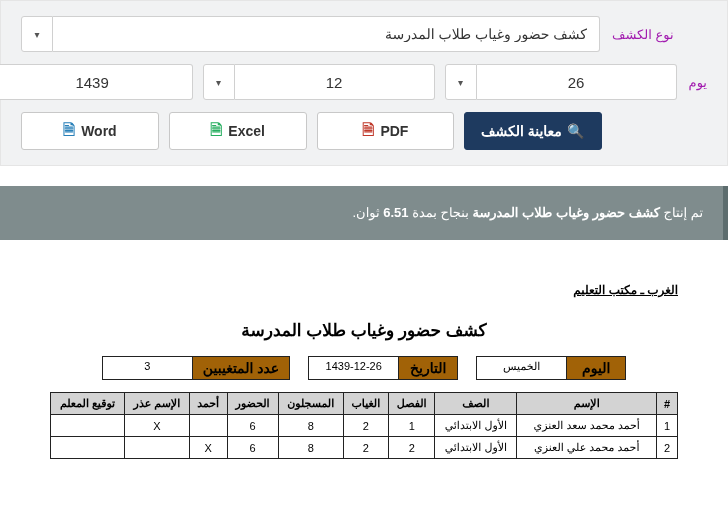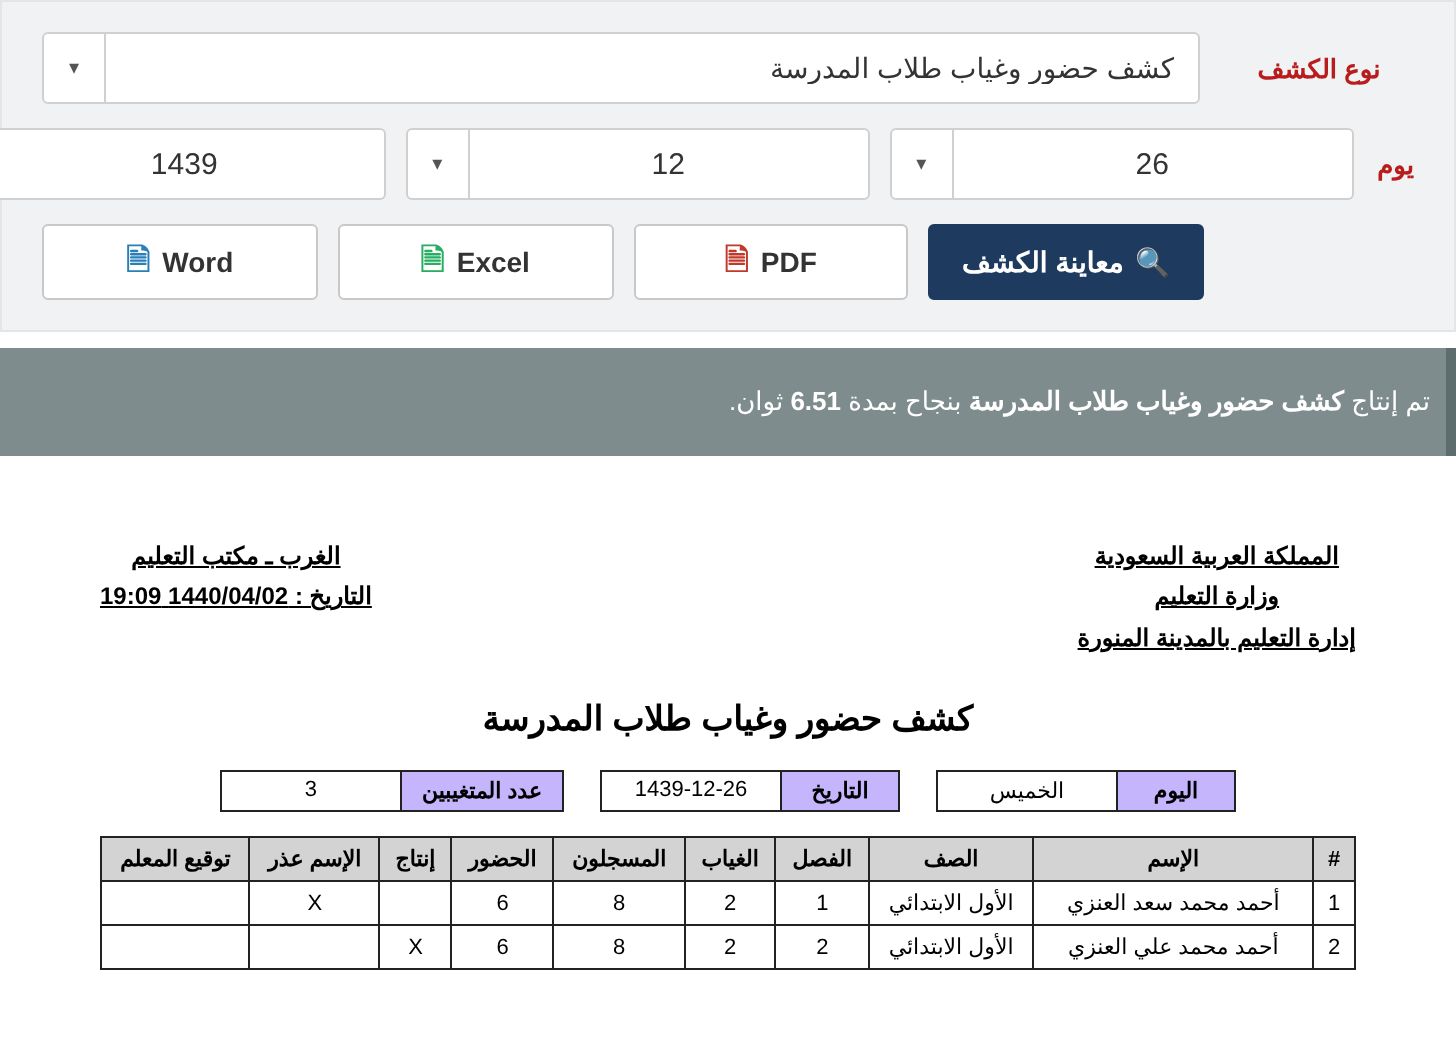--- a/index.html
+++ b/index.html
@@ -1,50 +1,50 @@
 <!DOCTYPE html>
 <html dir="rtl" lang="ar"><head>
 <meta charset="utf-8">
 <style>
 * { box-sizing: border-box; margin: 0; padding: 0; }
 body { font-family: Tahoma, Arial, sans-serif; background: #fff; direction: rtl; }
 
 .form-panel { background: #f1f2f3; padding: 15px 20px 15px 20px; border: 1px solid #e5e5e5; }
 .form-row { display: flex; align-items: center; margin-bottom: 12px; gap: 12px; }
-.form-label { width: 95px; font-size: 13px; color: #b91c1c; font-weight: bold; text-align: center; }
+.form-label { width: 95px; font-size: 13px; color: #a21caf; font-weight: normal; text-align: left; }
 .control-group { flex: 1; display: flex; gap: 10px; }
 .select-wrap { flex: 1; position: relative; display: flex; }
 .select-input { flex: 1; height: 36px; background: #fff; border: 1px solid #d0d0d0; border-left: none; padding: 0 12px; font-size: 14px; color: #333; text-align: right; border-radius: 0 3px 3px 0; }
 .select-arrow { width: 32px; height: 36px; background: #fff; border: 1px solid #d0d0d0; display: flex; align-items: center; justify-content: center; font-size: 10px; color: #555; border-radius: 3px 0 0 3px; cursor: pointer; }
 .date-part { display: flex; flex: 1; }
 .date-input { flex: 1; height: 36px; background: #fff; border: 1px solid #d0d0d0; border-left: none; text-align: center; font-size: 15px; color: #333; border-radius: 0 3px 3px 0; }
 
 .btn-row { display: flex; gap: 10px; margin-top: 4px; }
 .btn-row .form-label { width: 95px; }
 .btn { flex: 1; height: 38px; display: flex; align-items: center; justify-content: center; gap: 6px; border: 1px solid #c8c8c8; background: #fff; font-size: 14px; color: #333; cursor: pointer; border-radius: 3px; font-weight: bold; }
 .btn-primary { background: #1e3a5f; color: #fff; border-color: #1e3a5f; }
 .btn-primary .icon-mag { font-size: 14px; }
 .icon-pdf, .icon-xls, .icon-doc { font-size: 15px; }
 .icon-pdf { color: #c0392b; }
 .icon-xls { color: #27ae60; }
 .icon-doc { color: #2980b9; }
 
-.alert-panel { background: #7f8c8d; border-right: 5px solid #5d6d6e; padding: 16px 8px; margin-top: 8px; color: #fff; }
+.alert-panel { background: #7f8c8d; border-right: 5px solid #5d6d6e; padding: 16px 20px; margin-top: 20px; color: #fff; }
 .alert-text { font-size: 13px; line-height: 1.7; }
 .alert-text b { font-weight: bold; }
 .btn-print { display: inline-block; background: #2597c9; color: #fff; padding: 8px 16px; border-radius: 4px; font-size: 13px; font-weight: bold; margin-top: 10px; cursor: pointer; border: none; }
 
 .report { background: #fff; margin: 30px 20px 0 20px; padding: 10px 30px; direction: rtl; }
 .report-header { display: flex; justify-content: space-between; font-size: 12px; font-weight: bold; line-height: 1.7; }
 .report-header .right-block, .report-header .left-block { text-align: center; text-decoration: underline; }
 .report-title { text-align: center; font-size: 17px; font-weight: bold; margin: 20px 0 15px 0; }
 
 .meta-row { display: flex; gap: 18px; justify-content: center; margin-bottom: 12px; }
 .meta-pair { display: flex; }
-.meta-label { background: #c4b5fd; border: 1px solid #222; padding: 3px 10px; font-size: 11px; font-weight: bold; min-width: 60px; text-align: center; }
+.meta-label { background: #a16207; border: 1px solid #222; padding: 3px 10px; font-size: 14px; font-weight: bold; min-width: 60px; text-align: center; }
 .meta-value { background: #fff; border: 1px solid #222; border-right: none; padding: 3px 14px; font-size: 11px; min-width: 90px; text-align: center; }
 
 .data-table { width: 100%; border-collapse: collapse; font-size: 11px; }
 .data-table th { background: #d3d3d3; border: 1px solid #222; padding: 4px 6px; font-weight: bold; text-align: center; }
 .data-table td { border: 1px solid #222; padding: 4px 6px; text-align: center; height: 22px; }
 .data-table .name-col { padding-right: 6px; }
 </style>
 </head>
 <body>
 
@@ -100,28 +100,22 @@
 </div>
 
 <div class="alert-panel">
   <div class="alert-text">
     <span>تم إنتاج </span><b>كشف حضور وغياب طلاب المدرسة</b><span> بنجاح بمدة </span><b>6.51</b><span> ثوان.</span>
   </div>
 </div>
 
 <div class="report">
   <div class="report-header">
-    <div class="right-block">
-      <div>المملكة العربية السعودية</div>
-      <div>وزارة التعليم</div>
-      <div>إدارة التعليم بالمدينة المنورة</div>
-    </div>
     <div class="left-block">
       <div>الغرب ـ مكتب التعليم</div>
-      <div>التاريخ : 1440/04/02 19:09</div>
     </div>
   </div>
 
   <div class="report-title">كشف حضور وغياب طلاب المدرسة</div>
 
   <div class="meta-row">
     <div class="meta-pair">
       <div class="meta-label">اليوم</div>
       <div class="meta-value">الخميس</div>
     </div>
@@ -138,21 +132,21 @@
   <table class="data-table">
     <thead>
       <tr>
         <th>#</th>
         <th style="width:140px">الإسم</th>
         <th>الصف</th>
         <th>الفصل</th>
         <th>الغياب</th>
         <th>المسجلون</th>
         <th>الحضور</th>
-        <th>إنتاج</th>
+        <th>أحمد</th>
         <th>الإسم عذر</th>
         <th>توقيع المعلم</th>
       </tr>
     </thead>
     <tbody id="table-body">
         <tr>
           <td>1</td>
           <td class="name-col">أحمد محمد سعد العنزي</td>
           <td>الأول الابتدائي</td>
           <td>1</td>

